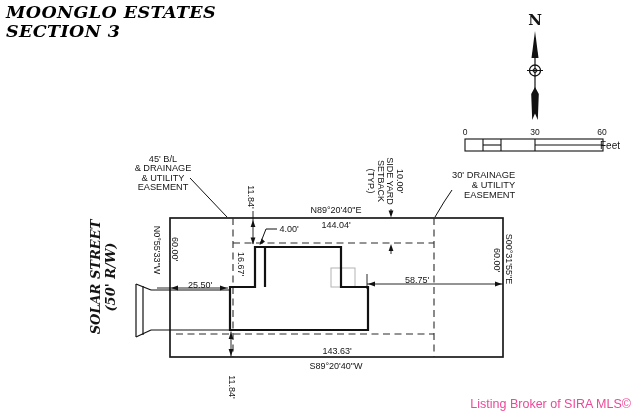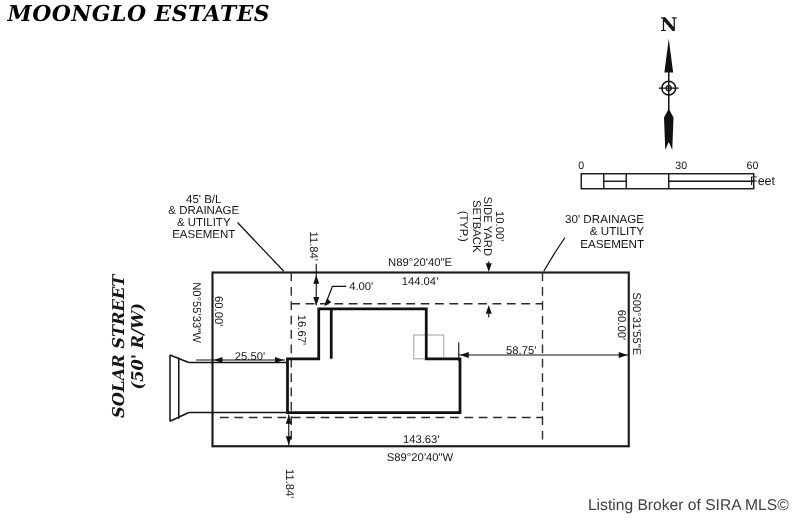--- a/index.html
+++ b/index.html
@@ -11,21 +11,21 @@
   .rot90{transform:translate(-50%,-50%) rotate(90deg);}
   .rotccw{transform:translate(-50%,-50%) rotate(-90deg);}
   .cad{font-size:9px;letter-spacing:0;color:#151515;}
   .cadc{text-align:center;line-height:9.4px;}
   .title{left:6px;top:3px;font-family:"DejaVu Serif",serif;font-weight:bold;font-style:italic;
          font-size:17.5px;line-height:19px;letter-spacing:.4px;color:#000;}
   .street{font-family:"DejaVu Serif",serif;font-weight:bold;font-style:italic;
           font-size:13px;line-height:15px;text-align:center;}
   .nlabel{font-family:"DejaVu Serif",serif;font-weight:bold;font-size:15px;}
   .sbnum{font-size:8.5px;}
-  .credit{font-size:12.5px;color:#404040;}
+  .credit{font-size:12.5px;color:#ec4899;}
 </style>
 </head>
 <body>
 
 <div id="stage">
 
   <svg width="640" height="418" viewBox="0 0 640 418">
 
     <g stroke="#1a1a1a" fill="none">
       <rect x="170" y="218" width="333" height="139" stroke-width="1.7"></rect>
@@ -100,26 +100,27 @@
       <line x1="483" y1="139" x2="483" y2="151"></line>
       <line x1="501" y1="139" x2="501" y2="151"></line>
       <line x1="535" y1="139" x2="535" y2="151"></line>
       <line x1="483" y1="145" x2="501" y2="145"></line>
       <line x1="535" y1="145" x2="603" y2="145"></line>
     </g>
   </svg>
 
   <div class="abs title">
     <div>MOONGLO ESTATES</div>
+    <div>SECTION 3</div>
   </div>
 
   <div class="abs ctr nlabel" style="left:535px;top:20px;">N</div>
 
   <div class="abs ctr cad sbnum" style="left:465px;top:132px;">0</div>
-  <div class="abs ctr cad sbnum" style="left:535px;top:132px;margin-left:10px;">30</div>
+  <div class="abs ctr cad sbnum" style="left:535px;top:132px;">30</div>
   <div class="abs ctr cad sbnum" style="left:602px;top:132px;">60</div>
   <div class="abs cad" style="left:600px;top:140px;font-size:10px;">Feet</div>
 
   <div class="abs rotccw street" style="left:103px;top:277px;">
     <div>SOLAR STREET</div>
     <div>(50' R/W)</div>
   </div>
 
   <div class="abs ctr cad" style="left:336px;top:210px;">N89°20'40"E</div>
   <div class="abs ctr cad" style="left:336px;top:225px;">144.04'</div>

